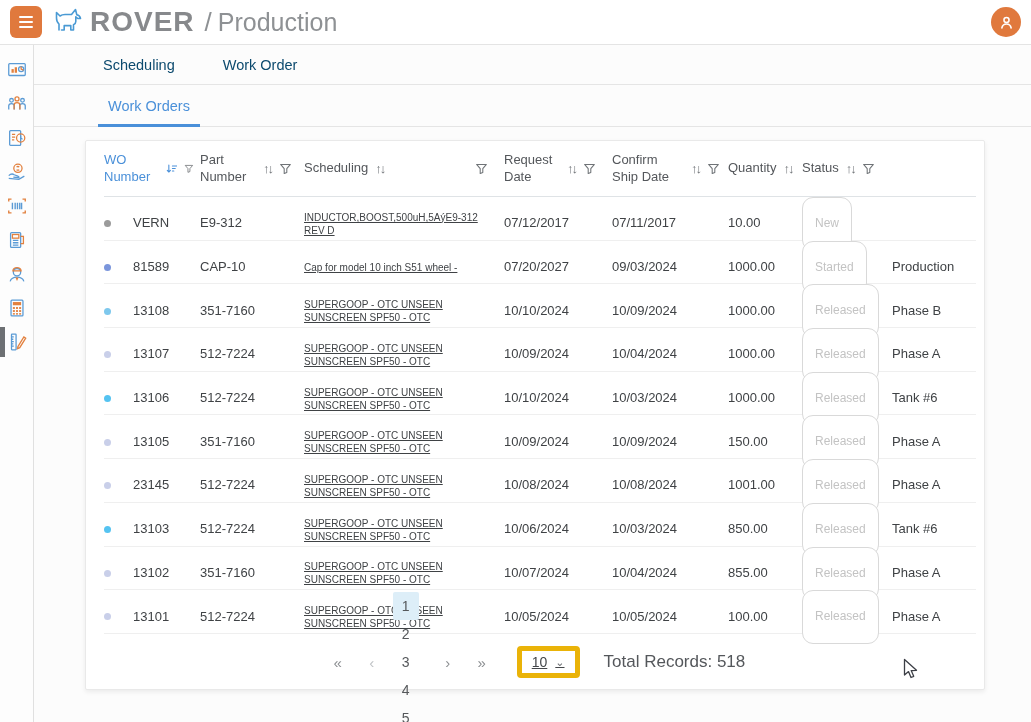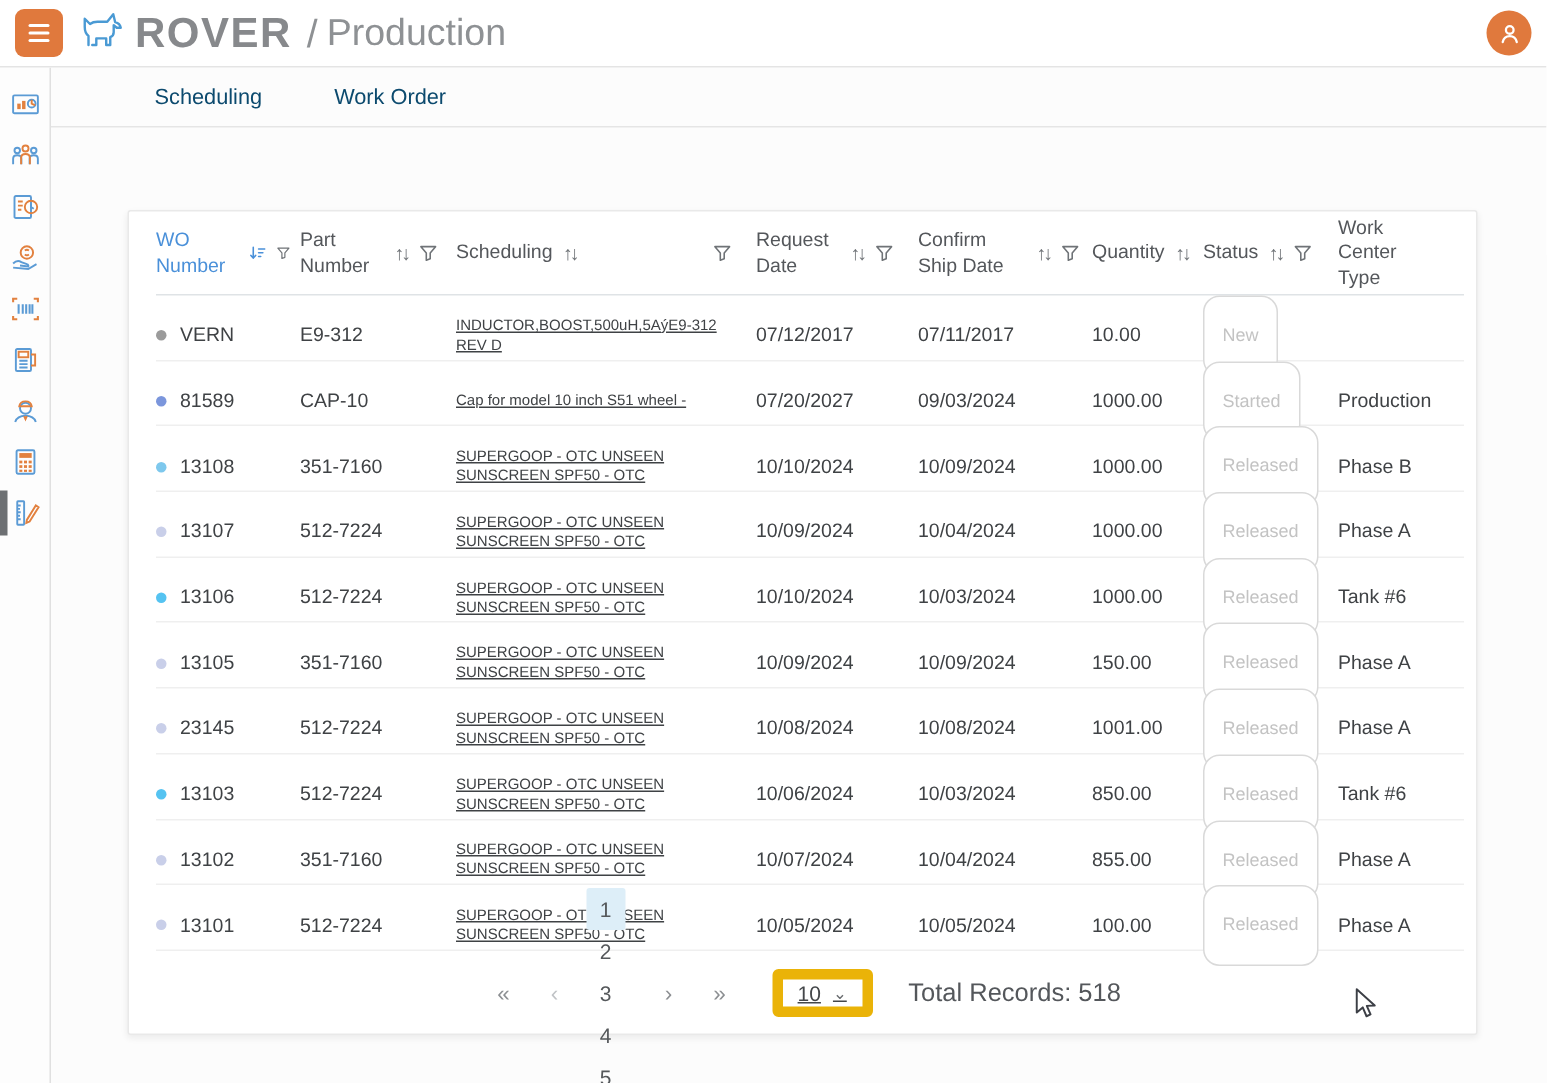--- a/index.html
+++ b/index.html
@@ -81,21 +81,21 @@
   .tbl-header { height:56px; border-bottom:1px solid #dfe3e6; }
   .th { display:flex; align-items:center; gap:7px; font-size:13px; color:#54575b; padding-right:6px; }
   .th .lbl { line-height:1.25; }
   .th .lbl.wrap { max-width:56px; }
   .th .lbl.wrap-wide { max-width:72px; }
   .th.blue .lbl { color:#4a90d9; }
   .sort-both { font-size:13px; color:#6f7377; letter-spacing:-2px; white-space:nowrap; cursor:pointer; }
   .push-right { margin-left:auto; margin-right:10px; }
   .tbl-row { height:43.7px; border-bottom:1px solid #efefef; font-size:13px; color:#3f4245; }
   .td { padding-right:8px; line-height:1.3; }
-  .td.wo { display:flex; align-items:center; gap:9px; }
+  .td.wo { display:flex; align-items:center; gap:22px; }
   .dot { width:7px; height:7px; border-radius:50%; flex:0 0 auto; }
   .td.desc { font-size:10px;text-decoration:underline; }
   .pill {
     display:inline-block; border:1px solid #d9d9d9; border-radius:11px;
     padding:18px 12px; font-size:12px; color:#c3c3c3; background:#fff;
   }
 
   
   .pager {
     margin-top:auto; height:57px; display:flex; align-items:center; justify-content:center;
@@ -103,21 +103,21 @@
   }
   .pg-btn {
     min-width:26px; height:28px; display:flex; align-items:center; justify-content:center;
     border:none; background:transparent; color:#55585b; font-size:14px; cursor:pointer;
     border-radius:2px; font-family:inherit;
   }
   .pg-btn.nav { color:#8c8f92; font-size:15px; }
   .pg-btn.nav.dim { color:#c0c3c6; }
   .pg-btn.active { background:#ddeef8; }
   .page-size {
-    display:flex; align-items:center; gap:8px; border:7px solid #eab308; border-radius:4px;
+    display:flex; align-items:center; gap:8px; border:5px solid #eab308; border-radius:4px;
     height:32px; padding:0 10px; margin-left:14px; color:#44474a; cursor:pointer; background:#fff;text-decoration:underline;
   }
   .page-size .chev { font-size:11px; color:#6a6d70; }
   .total-records { margin-left:16px; font-size:17px; color:#54575b; }
 
   .cursor { position:absolute; left:903px; top:658px; z-index:99; pointer-events:none; }
 </style>
 </head>
 <body>
 
@@ -228,20 +228,23 @@
       <path d="M13 17 L19.5 6.5 L21.5 7.8 L15 18.2 L12.6 19.2 Z" stroke="#e2813f"></path>
     </svg>
   </div>
 </nav>
 
 <main class="main">
   <div class="primary-tabs">
     <span class="primary-tab">Scheduling</span>
     <span class="primary-tab">Work Order</span>
   </div>
+  <div class="secondary-tabs">
+    <span class="secondary-tab">Work Orders</span>
+  </div>
 
   <section class="card">
     <div class="tbl">
       <div class="tbl-header">
         <div class="th blue">
           <span class="lbl wrap">WO Number</span>
           <svg width="15" height="13" viewBox="0 0 16 14" stroke="#4a90d9" stroke-width="1.5" fill="none" stroke-linecap="round">
             <path d="M4 2 V12 M4 12 L1.8 9.5 M4 12 L6.2 9.5 M9 3.5 H15 M9 7 H13 M9 10.5 H11"></path>
           </svg>
           <svg width="13" height="13" viewBox="0 0 16 16" stroke="#6f7377" stroke-width="1.3" fill="none" stroke-linejoin="round">
@@ -279,23 +282,20 @@
         <div class="th">
           <span class="lbl">Quantity</span>
           <span class="sort-both">↑↓</span>
         </div>
         <div class="th">
           <span class="lbl">Status</span>
           <span class="sort-both">↑↓</span>
           <svg width="13" height="13" viewBox="0 0 16 16" stroke="#6f7377" stroke-width="1.3" fill="none" stroke-linejoin="round">
             <path d="M2 3 H14 L9.6 8.2 V13 L6.4 14.2 V8.2 Z"></path>
           </svg>
-        </div>
-        <div class="th">
-          <span class="lbl wrap">Work Center Type</span>
         </div>
       </div>
       <div id="table-body">
   <div class="tbl-row">
     <div class="td wo">
       <span class="dot" style="background: rgb(155, 155, 155);"></span>
       <span>VERN</span>
     </div>
     <div class="td">E9-312</div>
     <div class="td desc">INDUCTOR,BOOST,500uH,5AýE9-312 REV D</div>

